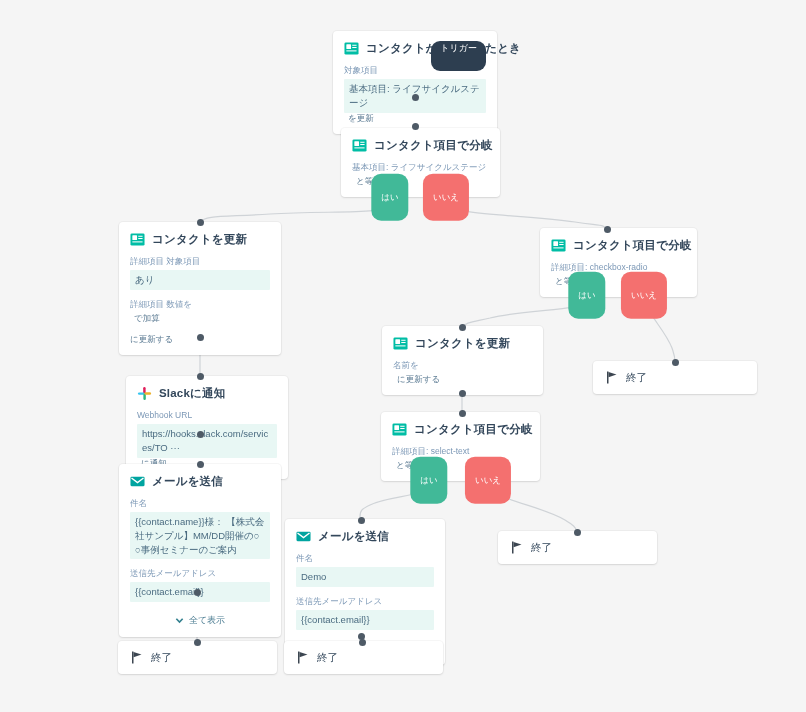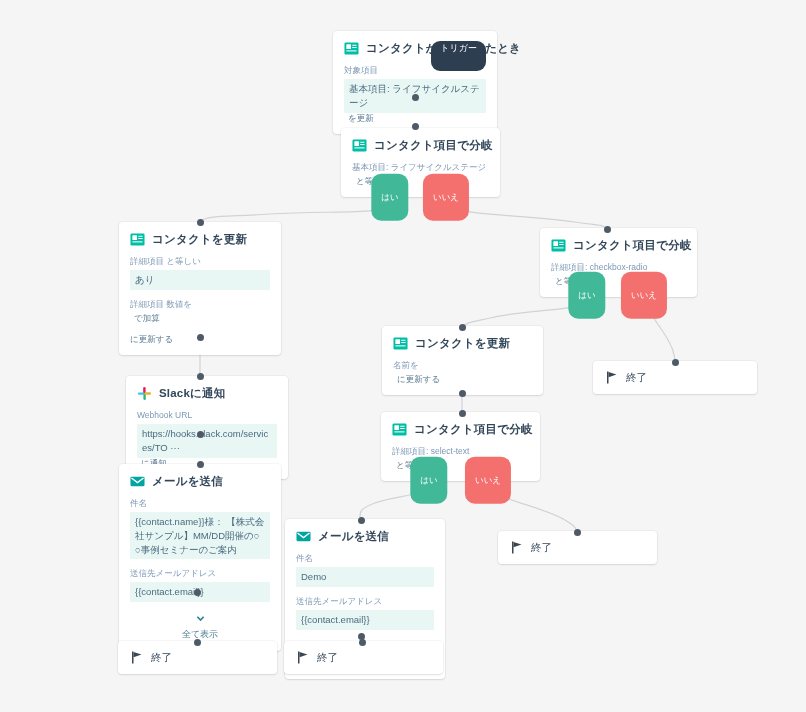--- a/index.html
+++ b/index.html
@@ -97,21 +97,20 @@
   }
   .show-all {
     display: flex;
     align-items: center;
     justify-content: center;
     gap: 5px;
     font-size: 9px;
     color: #4f7f94;
     margin-top: 12px;
     cursor: pointer;
-    flex-direction: column;
   }
   .chev {
     width: 9px;
     height: 9px;
     display: block;
   }
   .end-node {
     position: absolute;
     background: #ffffff;
     border-radius: 4px;
@@ -238,21 +237,21 @@
     <div class="node-head">
       <svg class="icon-box" viewBox="0 0 16 16">
         <rect x="0.5" y="1.5" width="15" height="13" rx="1.5" fill="#00bda5"></rect>
         <rect x="2.5" y="3.5" width="5" height="5" rx="0.6" fill="#ffffff"></rect>
         <rect x="8.8" y="4" width="4.6" height="1.1" fill="#ffffff"></rect>
         <rect x="8.8" y="6.4" width="4.6" height="1.1" fill="#ffffff"></rect>
         <rect x="2.5" y="10" width="10.9" height="1.1" fill="#ffffff"></rect>
       </svg>
       <span class="node-title">コンタクトを更新</span>
     </div>
-    <div class="field-label">詳細項目 と等しい</div>
+    <div class="field-label">詳細項目 対象項目</div>
     <div class="field-value">あり</div>
     <div class="field-label">詳細項目 数値を</div>
     <div class="field-sub">で加算</div>
     <div class="field-tail">に更新する</div>
   </div>
   <div class="port" style="left:197px; top:219px;"></div>
   <div class="port" style="left:197px; top:334px;"></div>
 
   <div class="node" style="left:126px; top:376px; width:162px;">
     <div class="node-head">

